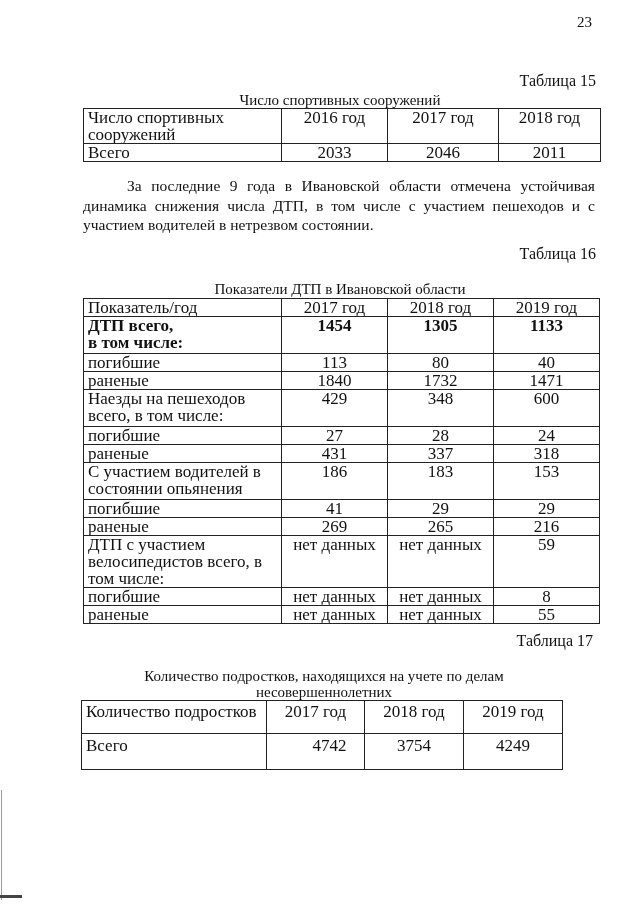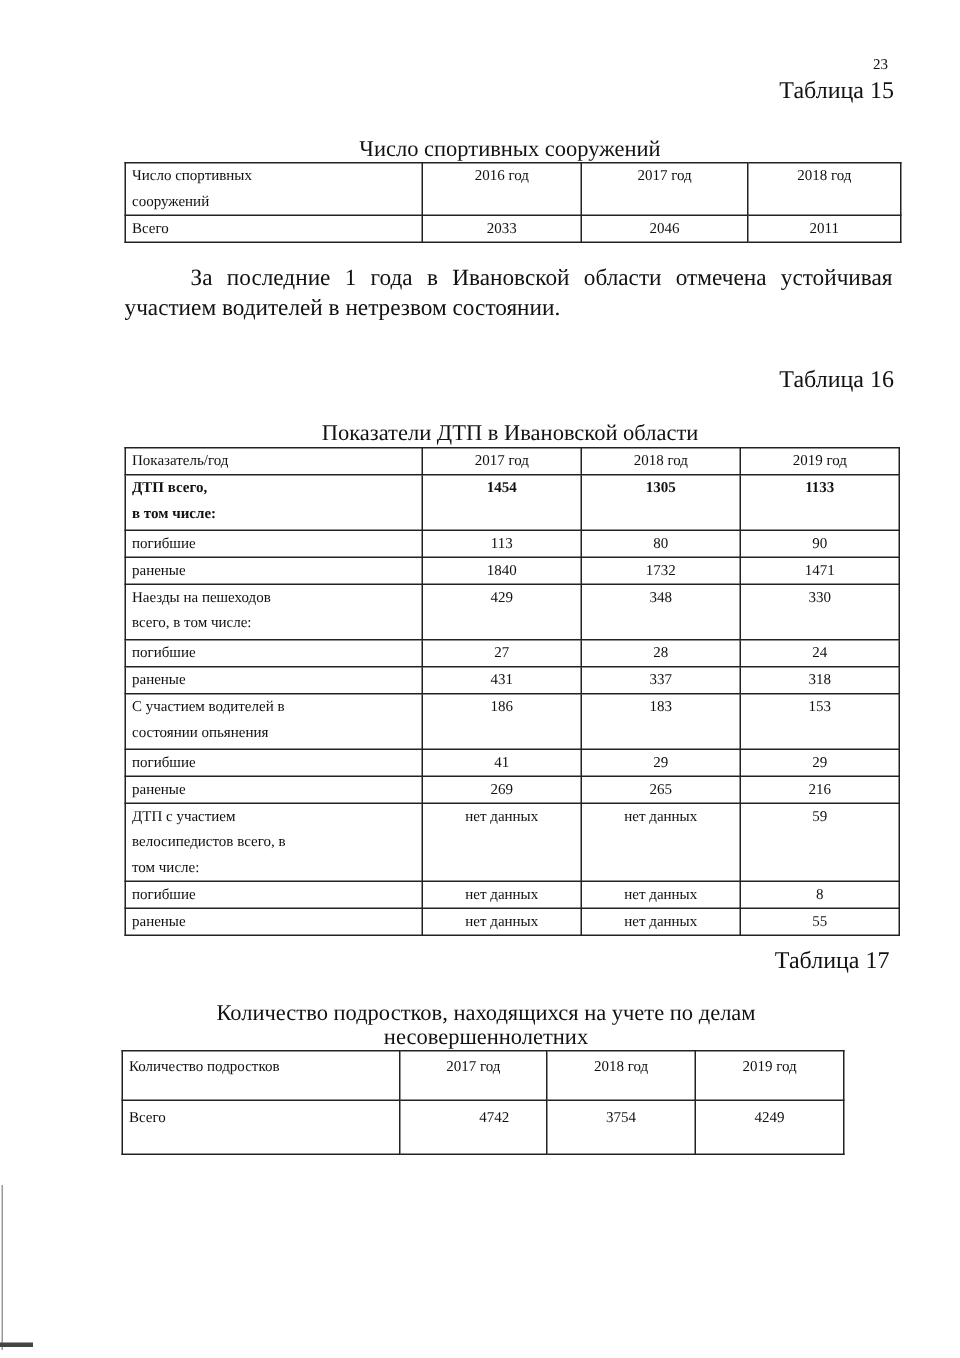--- a/index.html
+++ b/index.html
@@ -2,47 +2,47 @@
 <html><head>
 <meta charset="utf-8">
 <style>
   html, body { margin: 0; padding: 0; background: #ffffff; }
   body {
     width: 640px; height: 905px; position: relative; overflow: hidden;
     font-family: "Liberation Serif", "DejaVu Serif", serif;
     color: #111111;
   }
   .abs { position: absolute; }
-  .page-number { top: 38px; right: 48px; font-size: 10px; }
+  .page-number { top: 14px; right: 48px; font-size: 15px; }
   .table-label { right: 44px; font-size: 16px; }
   .caption { left: 0; width: 680px; text-align: center; font-size: 15px; line-height: 16px; }
   table.doc {
     position: absolute; border-collapse: collapse; table-layout: fixed;
-    font-size: 10px; line-height: 17px;
+    font-size: 17px; line-height: 17px;
   }
   table.doc td {
     border: 1.3px solid #222; padding: 0 4px; vertical-align: top;
     overflow: hidden; white-space: nowrap;
   }
   table.doc td.num { text-align: center; }
   table.doc td.lbl { text-align: left; }
   .para {
     left: 83px; width: 512px; font-size: 15.5px; line-height: 19.5px;
     text-align: justify;
   }
   .para .line { display: block; text-align: justify; text-align-last: justify; height: 19.5px; }
   .para .line.last { text-align-last: left; }
   .scan-mark { background: #999; }
 </style>
 </head>
 <body>
 
 <div class="abs page-number">23</div>
 
-<div class="abs table-label" style="top:52px;">Таблица 15</div>
+<div class="abs table-label" style="top:72px;">Таблица 15</div>
 <div class="abs caption" style="top:92px; left:0; width:680px;">Число спортивных сооружений</div>
 <table class="doc" style="left:83px; top:108px; width:517px;">
   <colgroup>
       <col style="width:198px">
       <col style="width:106px">
       <col style="width:111px">
       <col style="width:102px">
     </colgroup>
   <tbody>
       <tr style="height:34px;">
@@ -57,21 +57,22 @@
   <tr style="height:18px;">
     <td class="lbl">Всего</td>
     <td class="num">2033</td>
     <td class="num">2046</td>
     <td class="num">2011</td>
   </tr>
 </tbody>
   </table>
 
 <div class="abs para" style="top:176px;">
-  <span class="line" style="text-indent:44px;">За последние 1 года в Ивановской области отмечена устойчивая</span>
+  <span class="line" style="text-indent:44px;">За последние 9 года в Ивановской области отмечена устойчивая</span>
+  <span class="line">динамика снижения числа ДТП, в том числе с участием пешеходов и с</span>
   <span class="line last">участием водителей в нетрезвом состоянии.</span>
 </div>
 
 <div class="abs table-label" style="top:245px;">Таблица 16</div>
 <div class="abs caption" style="top:281px;">Показатели ДТП в Ивановской области</div>
 <table class="doc" style="left:83px; top:298px; width:516px;">
   <colgroup>
       <col style="width:198px">
       <col style="width:106px">
       <col style="width:106px">
@@ -92,38 +93,38 @@
     </td>
     <td class="num">1454</td>
     <td class="num">1305</td>
     <td class="num">1133</td>
   </tr>
 
   <tr style="height:17px;">
     <td class="lbl">погибшие</td>
     <td class="num">113</td>
     <td class="num">80</td>
-    <td class="num">90</td>
+    <td class="num">40</td>
   </tr>
 
   <tr style="height:18px;">
     <td class="lbl">раненые</td>
     <td class="num">1840</td>
     <td class="num">1732</td>
     <td class="num">1471</td>
   </tr>
 
   <tr style="height:37px;">
     <td class="lbl">
       <div>Наезды на пешеходов</div>
       <div>всего, в том числе:</div>
     </td>
     <td class="num">429</td>
     <td class="num">348</td>
-    <td class="num">330</td>
+    <td class="num">600</td>
   </tr>
 
   <tr style="height:17px;">
     <td class="lbl">погибшие</td>
     <td class="num">27</td>
     <td class="num">28</td>
     <td class="num">24</td>
   </tr>
 
   <tr style="height:18px;">

